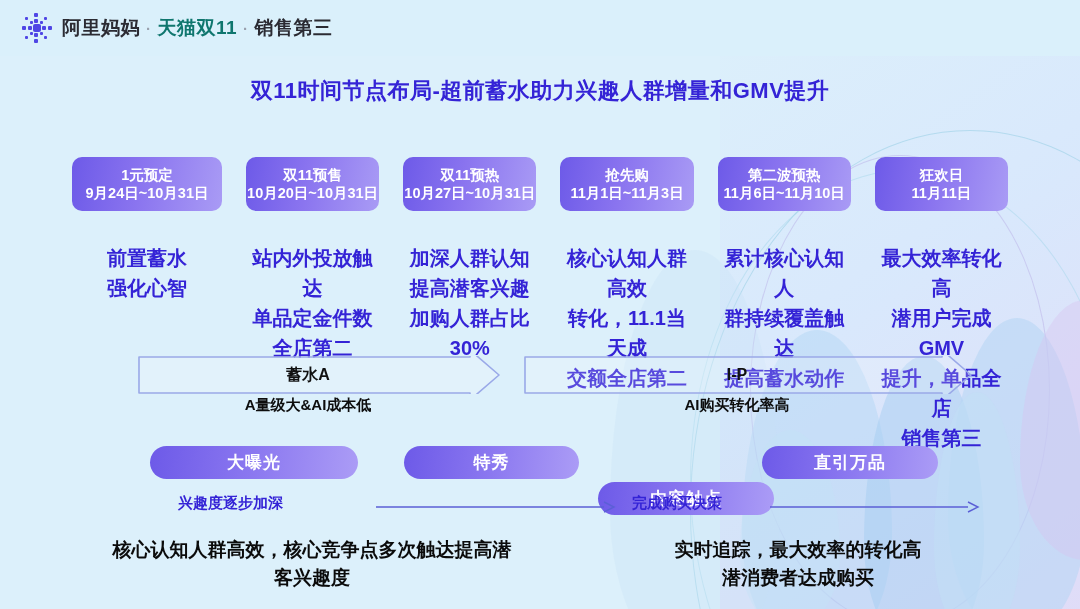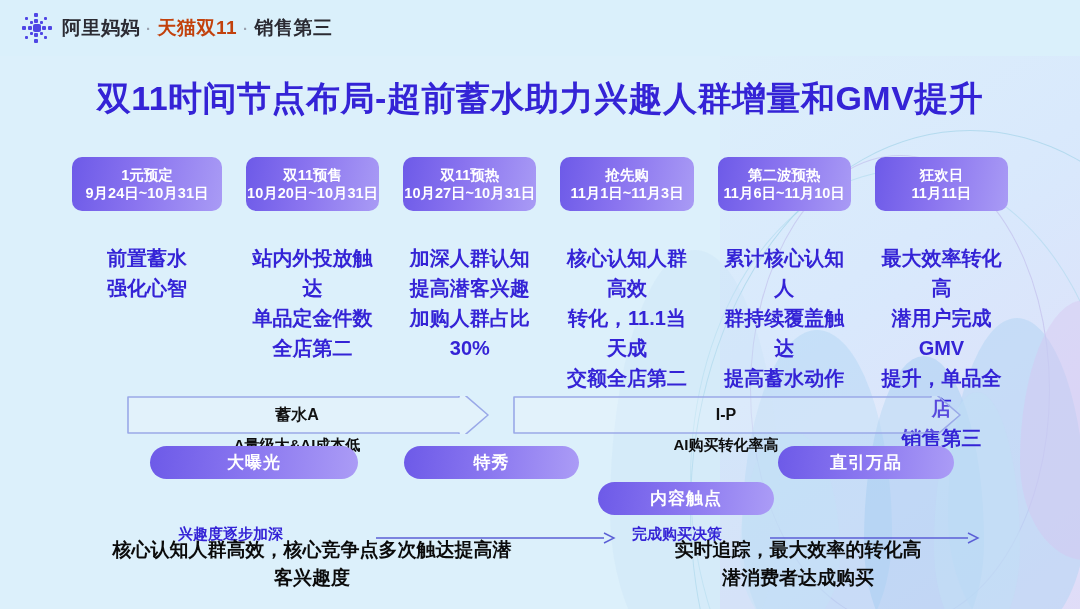--- a/index.html
+++ b/index.html
@@ -66,29 +66,29 @@
     border-radius: 1px;
   }
   .brand-text {
     font-size: 19px;
     font-weight: 700;
     color: #2b2b33;
     letter-spacing: .5px;
     white-space: nowrap;
   }
   .brand-sep { color: #9aa0ad; font-weight: 700; margin: 0 6px; font-size: 15px; }
-  .brand-red { color: #c2410c; font-weight: 800; letter-spacing: .5px; }
+  .brand-red { color: #0f766e; font-weight: 800; letter-spacing: .5px; }
 
   
   .deck-title {
     position: absolute;
     left: 0; top: 76px;
     width: 1080px;
     text-align: center;
-    font-size: 34px;
+    font-size: 22px;
     font-weight: 800;
     color: #3423d6;
     letter-spacing: .5px;
     z-index: 5;
   }
 
   
   .phase-row {
     position: absolute;
     left: 72px; top: 157px;
@@ -121,21 +121,21 @@
     font-size: 20px;
     font-weight: 800;
     color: #3423d6;
     text-align: center;
     line-height: 1.5;
     width: 100%;
     white-space: pre-line;
   }
 
   
-  .stage-wrap { position: absolute; left: 1px; top: 356px; width: 975px; height: 70px; z-index: 5; margin-top: 40px; }
+  .stage-wrap { position: absolute; left: 12px; top: 356px; width: 975px; height: 70px; z-index: 5; }
   .stage {
     position: absolute;
     height: 38px;
   }
   .stage svg { position: absolute; left: 0; top: 0; }
   .stage .stage-label {
     position: absolute;
     left: 0; top: 0;
     width: 100%; height: 38px;
     display: flex; align-items: center; justify-content: center;
@@ -158,21 +158,21 @@
     height: 33px;
     border-radius: 17px;
     background: linear-gradient(95deg, #6d5ae8 0%, #8b78f0 50%, #ab9cf6 100%);
     color: #ffffff;
     display: flex; align-items: center; justify-content: center;
     font-size: 17px; font-weight: 800;
     letter-spacing: 1px;
   }
 
   
-  .funnel-row { position: absolute; left: 0; top: 492px; width: 1080px; height: 26px; z-index: 5; margin-top: 31px; }
+  .funnel-row { position: absolute; left: 0; top: 492px; width: 1080px; height: 26px; z-index: 5; }
   .funnel-label {
     position: absolute;
     font-size: 15px; font-weight: 800; color: #3423d6;
     white-space: nowrap;
   }
   .funnel-arrow { position: absolute; }
 
   
   .concl { position: absolute; top: 536px; width: 1080px; z-index: 5; }
   .concl-item {
@@ -316,21 +316,21 @@
       <div class="stage-label">I-P</div>
       <div class="stage-sub">AI购买转化率高</div>
     </div>
 
   </div>
 
   <div class="pill-row">
     <div class="pill" style="left:150px;width:208px;">大曝光</div>
     <div class="pill" style="left:404px;width:175px;">特秀</div>
     <div class="pill" style="left:598px;width:176px;margin-top:36px;">内容触点</div>
-    <div class="pill" style="left:778px;width:176px;text-align:center;">直引万品</div>
+    <div class="pill" style="left:762px;width:176px;text-align:center;">直引万品</div>
   </div>
 
   <div class="funnel-row">
     <div class="funnel-label" style="left:178px;top:2px;">兴趣度逐步加深</div>
 
     <svg class="funnel-arrow" style="left:376px;top:8px;" width="240" height="14" viewBox="0 0 240 14">
       <line x1="0" y1="7" x2="228" y2="7" stroke="#5b5fd6" stroke-width="1.4"></line>
       <path d="M228,2 L238,7 L228,12" fill="none" stroke="#5b5fd6" stroke-width="1.4"></path>
     </svg>
 

